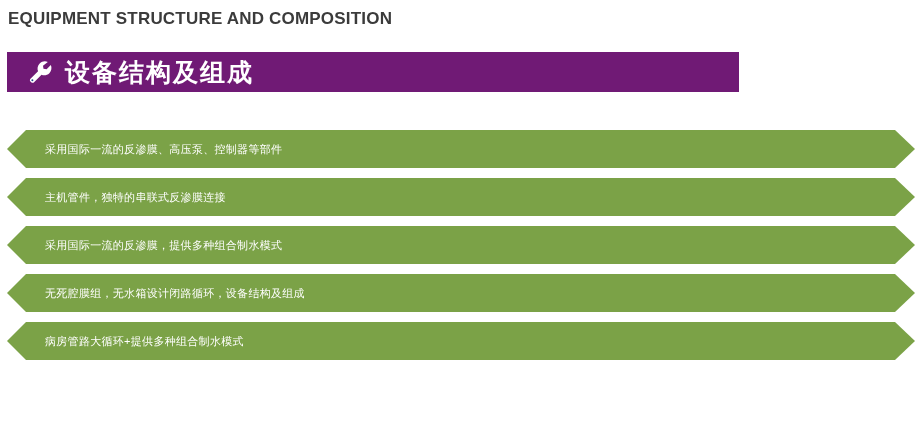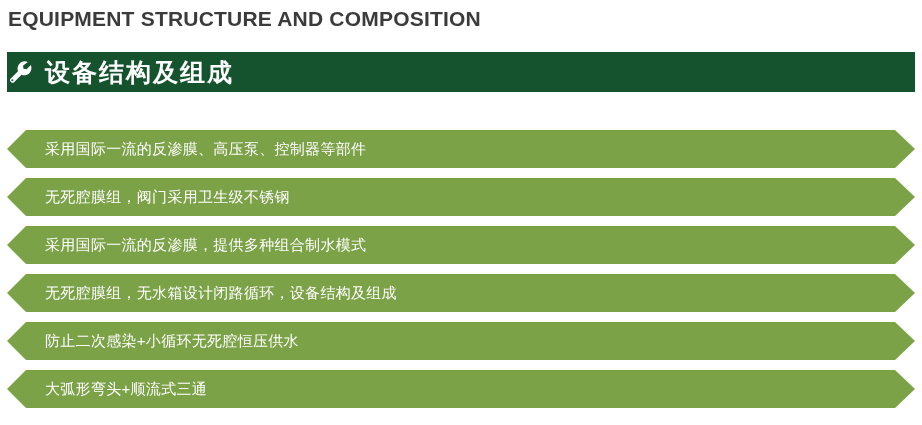--- a/index.html
+++ b/index.html
@@ -19,38 +19,39 @@
     width: 922px;
     height: 425px;
     background: #ffffff;
   }
 
   
   .headline {
     position: absolute;
     left: 8px;
     top: 5px;
-    font-size: 21px;
+    font-size: 17px;
     font-weight: bold;
     letter-spacing: 0.2px;
     color: #3b3b3b;
     white-space: nowrap;
     line-height: 28px;
   }
 
   
   .blue-bar {
     position: absolute;
     left: 7px;
     top: 52px;
-    width: 908px;
+    width: 732px;
     height: 40px;
-    background: #14532d;
+    background: #701a75;
     display: flex;
     align-items: center;
+    padding-left: 20px;
     box-sizing: border-box;
   }
   .wrench-icon {
     width: 26px;
     height: 26px;
     flex: 0 0 26px;
     display: block;
     margin-right: 12px;
   }
   .blue-bar-title {
@@ -80,21 +81,21 @@
     box-sizing: border-box;
     padding-left: 38px;
     -webkit-clip-path: polygon(0 50%, 19px 0, calc(100% - 20px) 0, 100% 50%, calc(100% - 20px) 100%, 19px 100%);
     clip-path: polygon(0 50%, 19px 0, calc(100% - 20px) 0, 100% 50%, calc(100% - 20px) 100%, 19px 100%);
   }
   .arrow-row:last-child {
     margin-bottom: 0;
   }
   .arrow-text {
     color: #ffffff;
-    font-size: 15px;
+    font-size: 11px;
     line-height: 22px;
     letter-spacing: 0.3px;
     white-space: nowrap;
   }
 </style>
 </head>
 <body>
 
 <div class="slide">
 
@@ -110,34 +111,31 @@
     <span class="blue-bar-title">设备结构及组成</span>
   </div>
 
   <div class="rows">
 
     <div class="arrow-row">
       <span class="arrow-text">采用国际一流的反渗膜、高压泵、控制器等部件</span>
     </div>
 
     <div class="arrow-row">
-      <span class="arrow-text">无死腔膜组，阀门采用卫生级不锈钢</span>
+      <span class="arrow-text">主机管件，独特的串联式反渗膜连接</span>
     </div>
 
     <div class="arrow-row">
       <span class="arrow-text">采用国际一流的反渗膜，提供多种组合制水模式</span>
     </div>
 
     <div class="arrow-row">
       <span class="arrow-text">无死腔膜组，无水箱设计闭路循环，设备结构及组成</span>
     </div>
 
     <div class="arrow-row">
-      <span class="arrow-text">防止二次感染+小循环无死腔恒压供水</span>
+      <span class="arrow-text">病房管路大循环+提供多种组合制水模式</span>
     </div>
 
-    <div class="arrow-row">
-      <span class="arrow-text">大弧形弯头+顺流式三通</span>
-    </div>
 
   </div>
 
 </div>
 
 </body></html>

